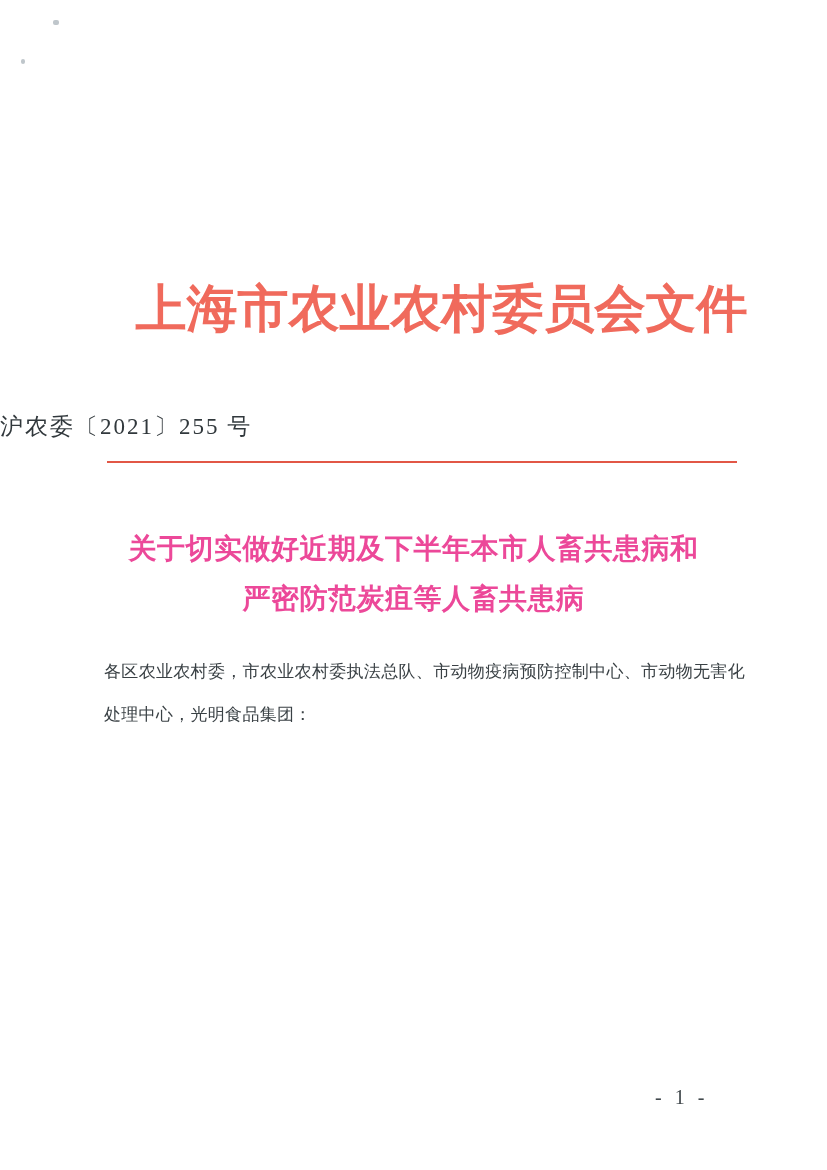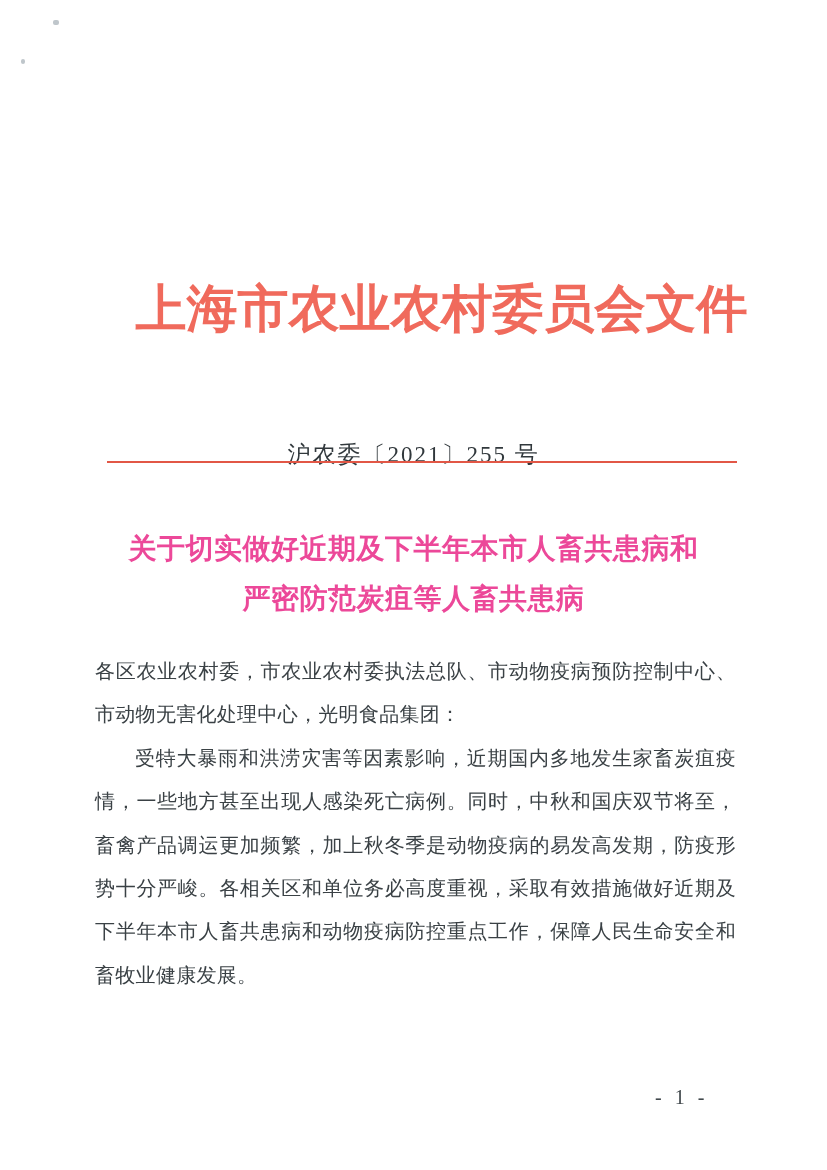--- a/index.html
+++ b/index.html
@@ -36,24 +36,23 @@
     line-height: 62px;
     font-weight: bold;
     color: #f06a5c;
     letter-spacing: 0px;
     white-space: nowrap;
     margin: 0;
     padding-left: 28px;
   }
   .doc-number {
     position: absolute;
-    top: 440px;
+    top: 412px;
     left: 0;
     width: 100%;
-    text-align: center;
     font-size: 23px;
     line-height: 30px;
     color: #31383c;
     letter-spacing: 2px;
   }
   .red-rule {
     position: absolute;
     top: 461px;
     left: 107px;
     width: 630px;
@@ -71,23 +70,23 @@
     font-size: 28px;
     line-height: 50px;
     font-weight: bold;
     color: #ec4899;
     letter-spacing: 0.5px;
     margin: 0;
   }
   .body-block {
     position: absolute;
     top: 650px;
-    left: 95px;
+    left: 104px;
     width: 641px;
-    font-size: 20px;
+    font-size: 17px;
     line-height: 43.4px;
     color: #3a4145;
     letter-spacing: 0.3px;
   }
   .body-block p {
     margin: 0;
     text-align: justify;
     text-align-last: left;
   }
   .para-indent {
@@ -124,18 +123,17 @@
 
   <hr class="red-rule">
 
   <h2 class="doc-title">
     <div>关于切实做好近期及下半年本市人畜共患病和</div>
     <div>严密防范炭疽等人畜共患病</div>
   </h2>
 
   <div class="body-block">
     <p>各区农业农村委，市农业农村委执法总队、市动物疫病预防控制中心、市动物无害化处理中心，光明食品集团：</p>
-    <p class="para-indent">受特大暴雨和洪涝灾害等因素影响，近期国内多地发生家畜炭疽疫情，一些地方甚至出现人感染死亡病例。同时，中秋和国庆双节将至，畜禽产品调运更加频繁，加上秋冬季是动物疫病的易发高发期，防疫形势十分严峻。各相关区和单位务必高度重视，采取有效措施做好近期及下半年本市人畜共患病和动物疫病防控重点工作，保障人民生命安全和畜牧业健康发展。</p>
   </div>
 
   <div class="page-number">- 1 -</div>
 
 </div>
 
 </body></html>

